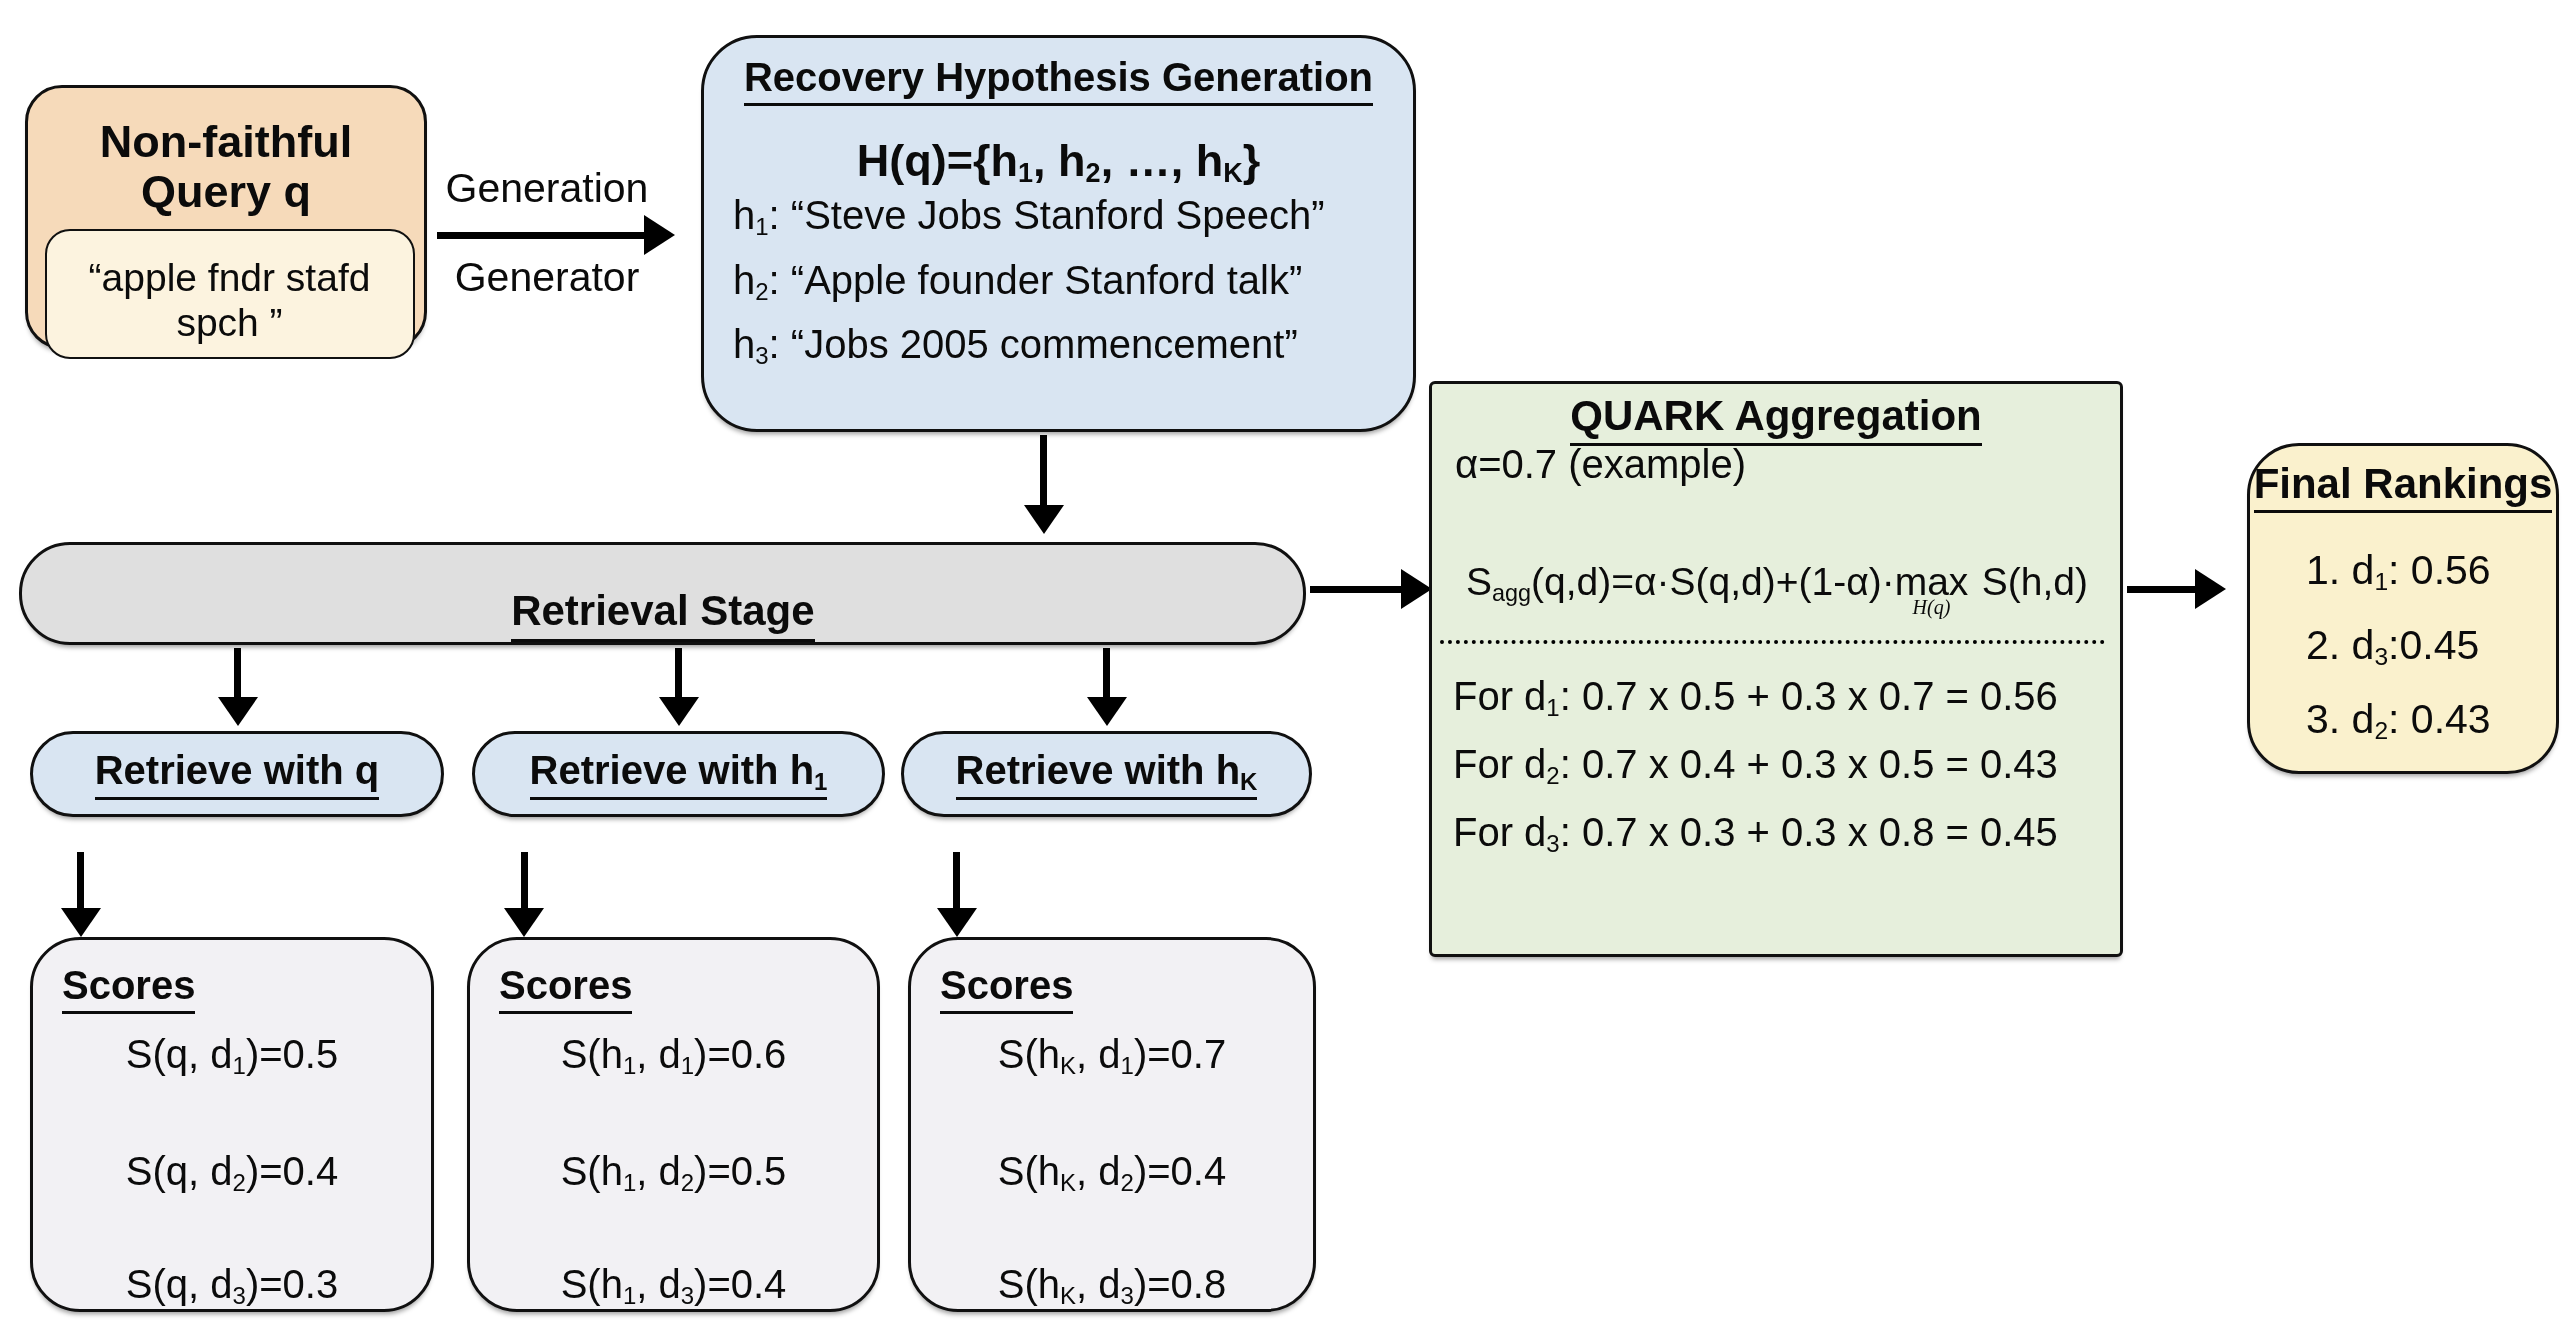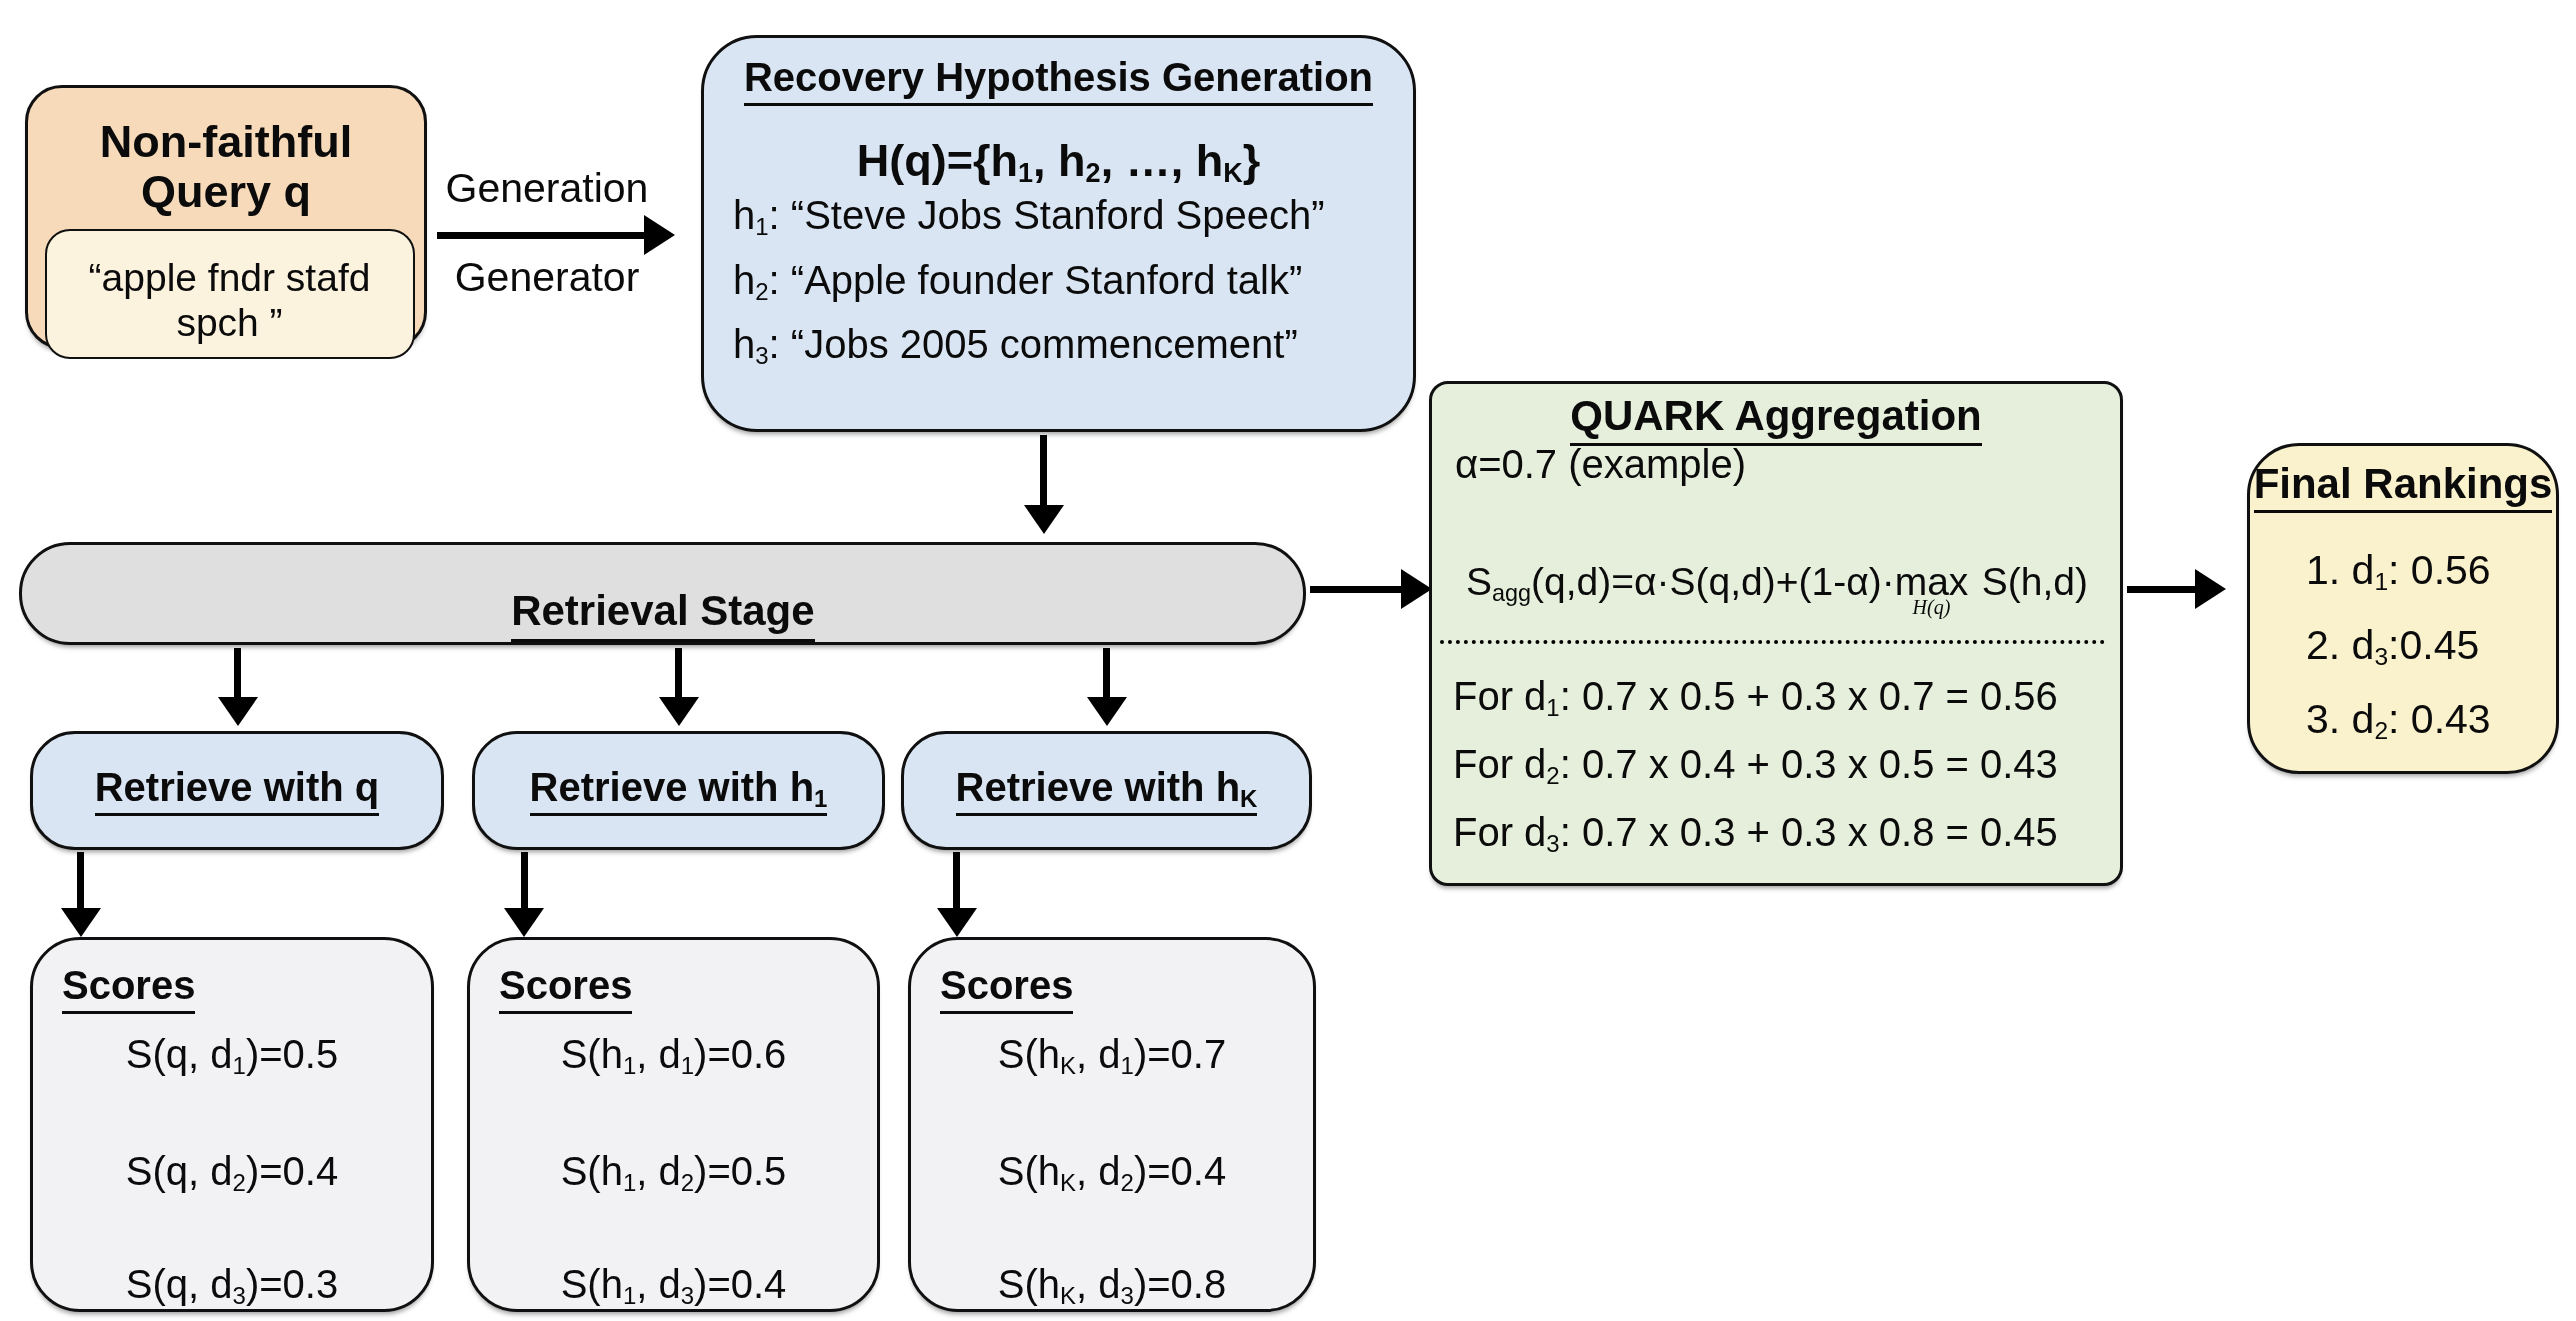--- a/index.html
+++ b/index.html
@@ -32,32 +32,32 @@
   #hyp-box{left:701px;top:35px;width:715px;height:397px;background:var(--blue);border-radius:56px;}
   #hyp-title{left:0;right:0;top:17.4px;font-size:40px;font-weight:bold;}
   #hyp-set{left:0;right:0;top:97px;font-size:45px;font-weight:bold;}
   .hyp-item{left:29px;right:15.5px;font-size:40px;}
   #hyp-item-0{top:155px;} #hyp-item-1{top:220px;} #hyp-item-2{top:284px;}
 
   #retrieval-bar{left:19.4px;top:542px;width:1287px;height:103px;background:var(--gray);
                  border-radius:51px;display:flex;align-items:flex-end;justify-content:center;}
   #retrieval-bar .lbl{font-size:42px;font-weight:bold;}
 
-  .retrieve-box{top:731px;height:119px;background:var(--blue);border-radius:45px;
+  .retrieve-box{top:731px;height:86px;background:var(--blue);border-radius:45px;
                 display:flex;align-items:center;justify-content:center;}
   #retrieve-0{left:30px;width:414px;} #retrieve-1{left:472px;width:413px;} #retrieve-2{left:901px;width:411px;}
   .retrieve-box .lbl{font-size:40px;font-weight:bold;}
 
   .score-box{top:937px;height:375px;background:var(--scores);border-radius:50px;}
   #score-0{left:30px;width:404px;} #score-1{left:467px;width:413px;} #score-2{left:908px;width:408px;}
   .score-title{left:29px;top:23px;font-size:40px;font-weight:bold;}
   .score-line{left:0;right:0;font-size:40px;}
   .score-l0{top:92px;} .score-l1{top:209px;} .score-l2{top:322px;}
 
-  #quark-box{left:1429px;top:381px;width:694px;height:505px;background:var(--green);border-radius:19px;}
+  #quark-box{left:1429px;top:381px;width:694px;height:576px;background:var(--green);border-radius:6px;}
   #quark-title{left:0;right:0;top:7.7px;font-size:42px;font-weight:bold;}
   #quark-alpha{left:23px;top:58px;font-size:40px;}
   #quark-formula{left:9.7px;right:7.7px;top:176px;font-size:39px;white-space:nowrap;text-align:center;}
   .maxcol{position:relative;display:inline-block;}
   .maxunder{position:absolute;top:100%;left:50%;transform:translateX(-50%);margin-top:-7.7px;
             font-family:"Liberation Serif","DejaVu Serif",serif;font-style:italic;font-size:20px;}
   #quark-postgap{display:inline-block;width:13.5px;}
   #quark-dotted{position:absolute;left:7.7px;right:15.5px;top:256px;border-top:4.8px dotted #000;}
   .quark-row{left:21px;right:9.7px;font-size:40px;}
   #quark-row-0{top:290px;} #quark-row-1{top:358px;} #quark-row-2{top:426px;}

